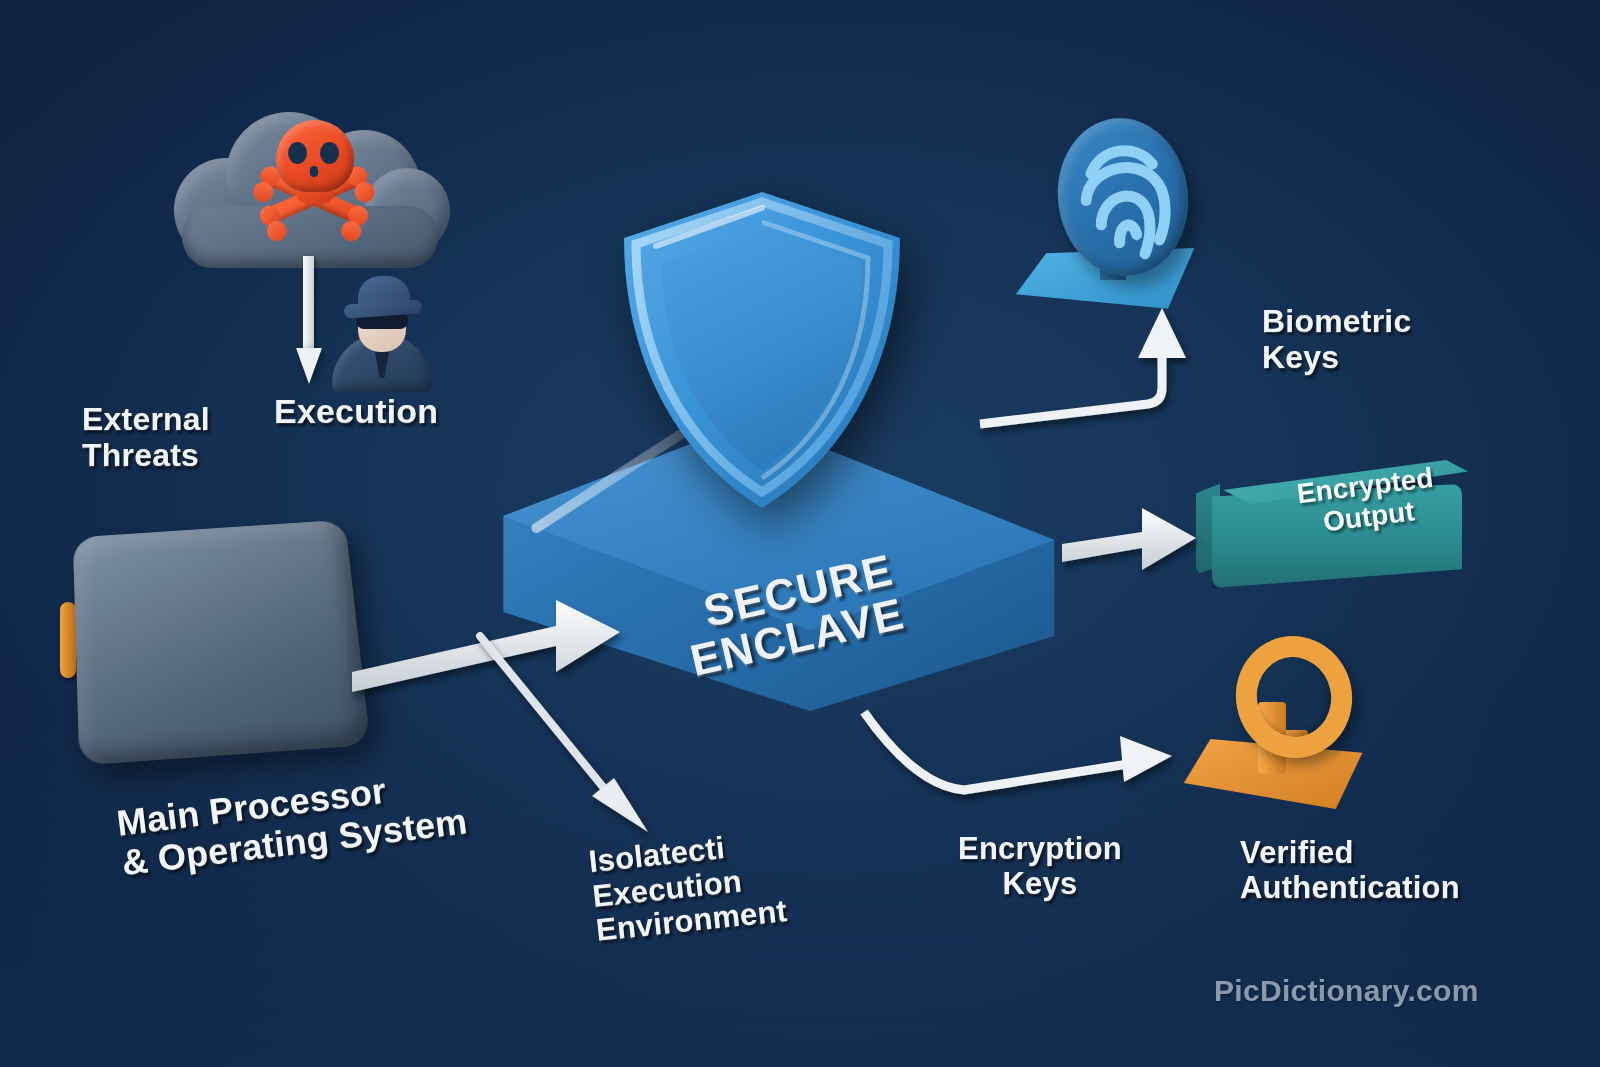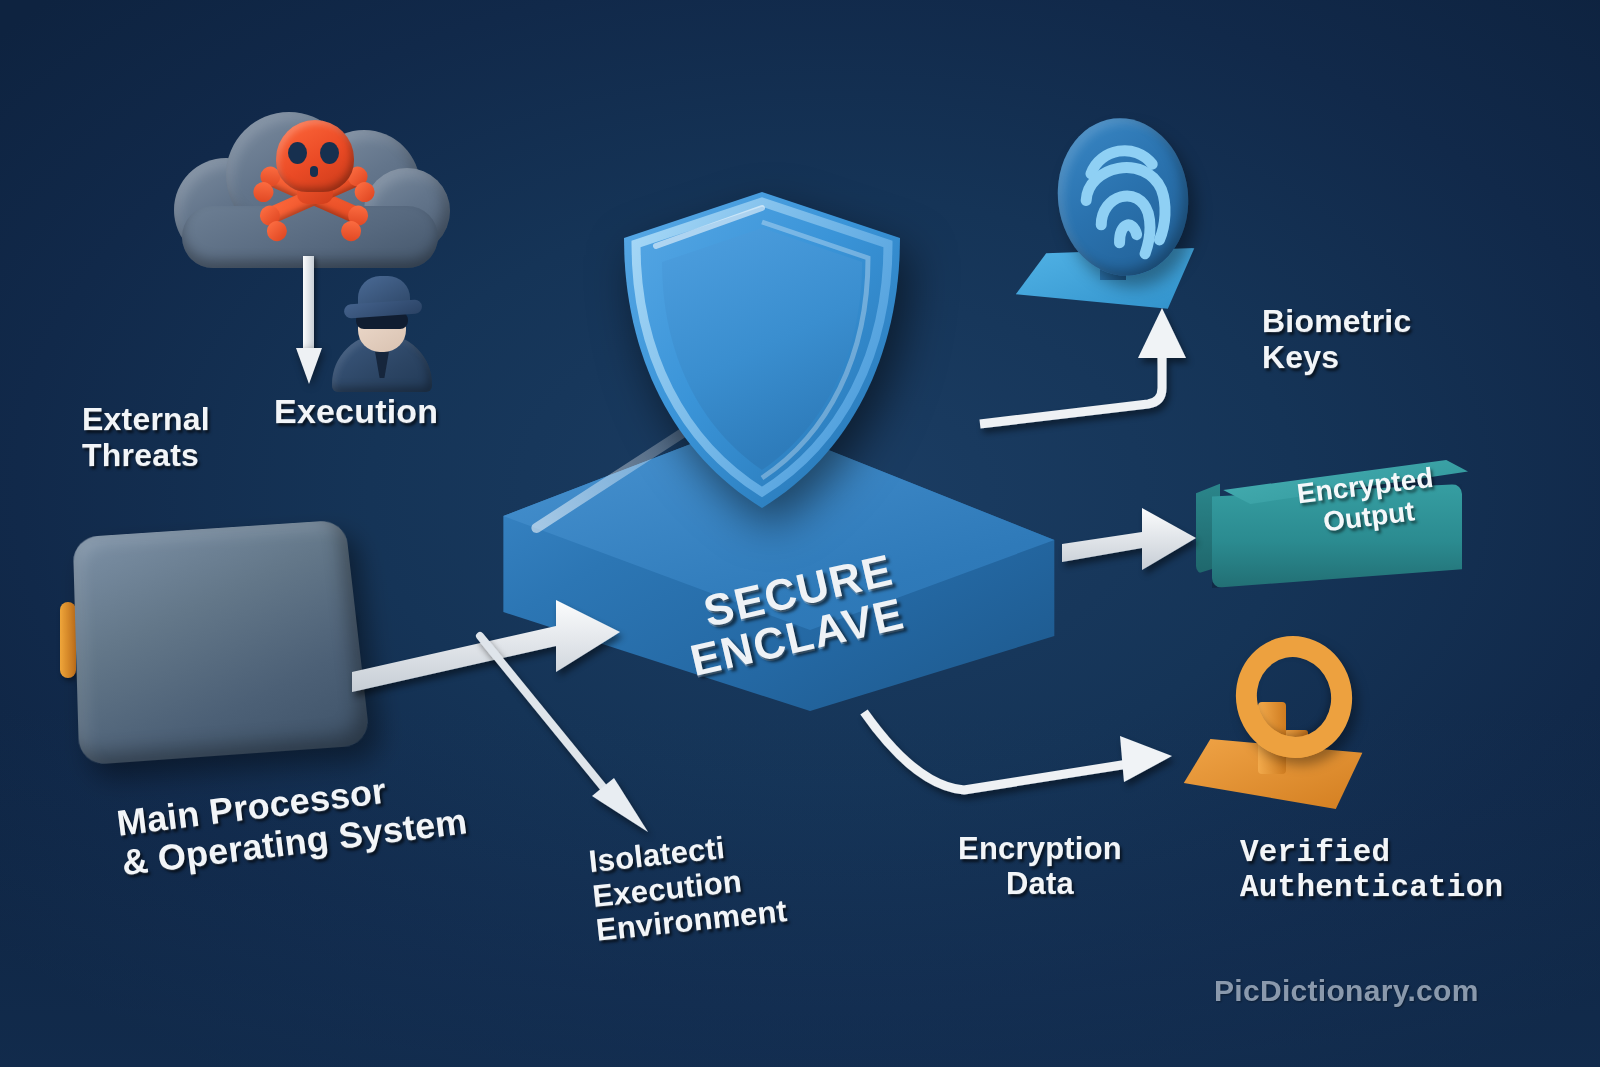--- a/index.html
+++ b/index.html
@@ -163,21 +163,21 @@
   
   #arrow-layer{position:absolute;left:0;top:0;width:1600px;height:1067px;pointer-events:none;}
 
   
   #label-external-threats{left:62px; top:402px; font-size:32px;margin-left:20px;}
   #label-attacker       {left:274px;top:392px; font-size:34px;}
   #label-main-processor {left:118px;top:778px; font-size:36px;transform:rotate(-7deg);width:420px;}
   #label-isolated-env   {left:592px;top:832px; font-size:31px;transform:rotate(-6deg);width:250px;}
   #label-encryption-keys{left:930px;top:832px; font-size:31px;width:220px;text-align:center;}
   #label-biometric-data {left:1262px;top:304px;font-size:32px;}
-  #label-verified-auth  {left:1240px;top:836px;font-size:31px;width:340px;font-family:Liberation Mono, monospace;}
+  #label-verified-auth  {left:1240px;top:836px;font-size:31px;width:340px;}
 
   #watermark{position:absolute;left:1214px;top:974px;font-size:30px;font-weight:700;
      color:#b9c4d2;opacity:.72;letter-spacing:.3px;
      text-shadow:1px 1px 2px rgba(0,0,0,.5);
      font-family:"Liberation Sans","DejaVu Sans",sans-serif;}
 </style>
 </head>
 <body>
 
 <div id="stage">
@@ -342,21 +342,21 @@
   <div class="lbl" id="label-attacker">Execution</div>
 
   <div class="lbl" id="label-main-processor">Main Processor
 &amp; Operating System</div>
 
   <div class="lbl" id="label-isolated-env">Isolatecti
 Execution
 Environment</div>
 
   <div class="lbl" id="label-encryption-keys">Encryption
-Data</div>
+Keys</div>
 
   <div class="lbl" id="label-biometric-data">Biometric
 Keys</div>
 
   <div class="lbl" id="label-verified-auth">Verified
 Authentication</div>
 
   <div id="watermark">PicDictionary.com</div>
 
 </div>

